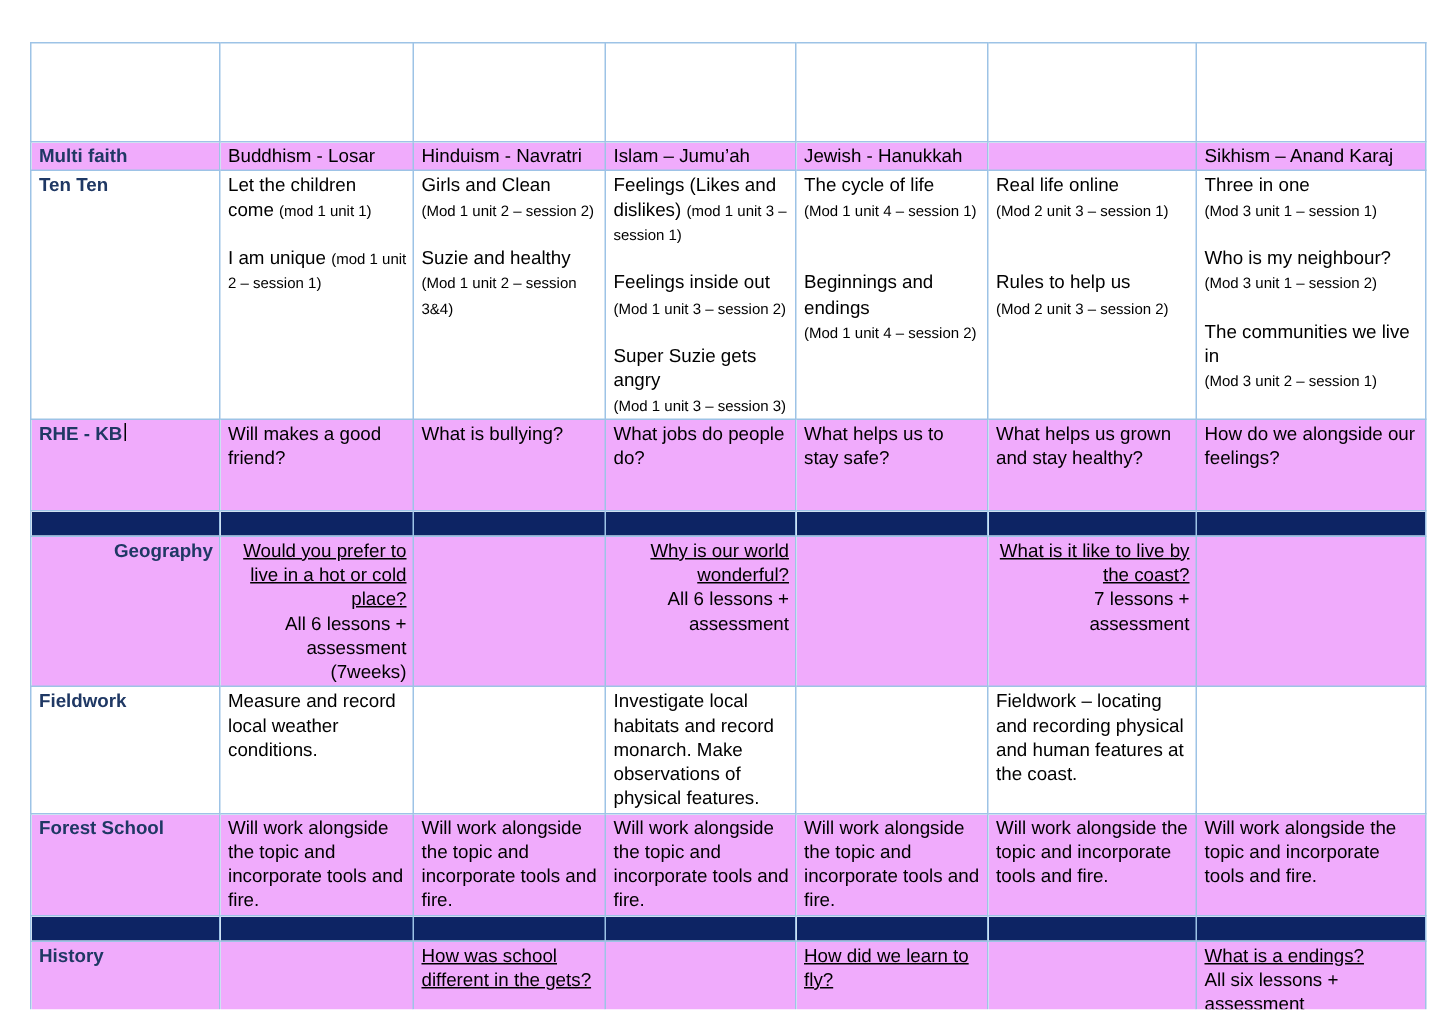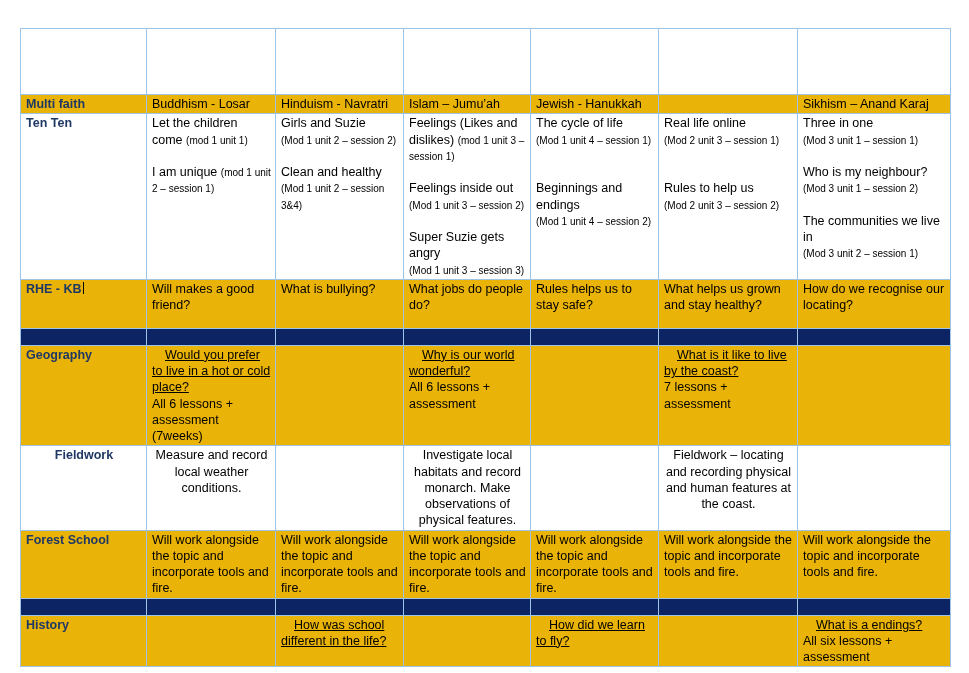--- a/index.html
+++ b/index.html
@@ -13,25 +13,25 @@
     border:1px solid #9dc3e6;
     vertical-align:top;
     padding:1px 4px 1px 5px;
     font-size:12.5px;
     line-height:1.3;
     color:#000000;
     overflow:hidden;
     word-wrap:break-word;
   }
   tr.row-white td { background:#ffffff; }
-  tr.row-light td { background:#eab308; }
+  tr.row-light td { background:#f0abfc; }
   tr.row-navy  td { background:#0d2464; }
   .row-label { font-weight:bold; color:#1f3864; }
   .sm { font-size:10px; }
-  .u  { text-decoration:underline;margin-left:13px; }
+  .u  { text-decoration:underline; }
   .para { margin:0; }
   .caret {
     display:inline-block; width:1px; height:12px;
     background:#000; margin-left:1px; vertical-align:-1px;
   }
 </style>
 </head>
 <body>
 
 <div class="page">
@@ -75,24 +75,24 @@
           </td>
         </tr>
         <tr class="row-white" style="height: 134px;">
           <td><span class="row-label">Ten Ten</span></td>
           <td>
             <div class="para"><span class="">Let the children come </span><span class="sm ">(mod 1 unit 1)</span></div>
             <div class="para">&nbsp;</div>
             <div class="para"><span class="">I am unique </span><span class="sm ">(mod 1 unit 2 – session 1)</span></div>
           </td>
           <td>
-            <div class="para"><span class="">Girls and Suzie</span></div>
+            <div class="para"><span class="">Girls and Clean</span></div>
             <div class="para"><span class="sm ">(Mod 1 unit 2 – session 2)</span></div>
             <div class="para">&nbsp;</div>
-            <div class="para"><span class="">Clean and healthy</span></div>
+            <div class="para"><span class="">Suzie and healthy</span></div>
             <div class="para"><span class="sm ">(Mod 1 unit 2 – session 3&amp;4)</span></div>
           </td>
           <td>
             <div class="para"><span class="">Feelings (Likes and dislikes) </span><span class="sm ">(mod 1 unit 3 – session 1)</span></div>
             <div class="para">&nbsp;</div>
             <div class="para"><span class="">Feelings inside out</span></div>
             <div class="para"><span class="sm ">(Mod 1 unit 3 – session 2)</span></div>
             <div class="para">&nbsp;</div>
             <div class="para"><span class="">Super Suzie gets angry</span></div>
             <div class="para"><span class="sm ">(Mod 1 unit 3 – session 3)</span></div>
@@ -117,69 +117,69 @@
             <div class="para"><span class="">Three in one</span></div>
             <div class="para"><span class="sm ">(Mod 3 unit 1 – session 1)</span></div>
             <div class="para">&nbsp;</div>
             <div class="para"><span class="">Who is my neighbour?</span></div>
             <div class="para"><span class="sm ">(Mod 3 unit 1 – session 2)</span></div>
             <div class="para">&nbsp;</div>
             <div class="para"><span class="">The communities we live in</span></div>
             <div class="para"><span class="sm ">(Mod 3 unit 2 – session 1)</span></div>
           </td>
         </tr>
-        <tr class="row-light" style="height: 49px; margin-top: 15px;">
+        <tr class="row-light" style="height: 61px; margin-top: 15px;">
           <td><span class="row-label">RHE - KB</span><span class="caret"></span></td>
           <td>
             <div class="para"><span class="">Will makes a good friend?</span></div>
           </td>
           <td>
             <div class="para"><span class="">What is bullying?</span></div>
           </td>
           <td>
             <div class="para"><span class="">What jobs do people do?</span></div>
           </td>
           <td>
-            <div class="para"><span class="">Rules helps us to stay safe?</span></div>
+            <div class="para"><span class="">What helps us to stay safe?</span></div>
           </td>
           <td>
             <div class="para"><span class="">What helps us grown and stay healthy?</span></div>
           </td>
           <td>
-            <div class="para"><span class="">How do we recognise our locating?</span></div>
+            <div class="para"><span class="">How do we alongside our feelings?</span></div>
           </td>
         </tr>
         <tr class="row-navy" style="height: 17px;">
           <td></td>
           <td></td>
           <td></td>
           <td></td>
           <td></td>
           <td></td>
           <td></td>
         </tr>
-        <tr class="row-light" style="height: 80px;">
+        <tr class="row-light" style="height: 80px; text-align: right;">
           <td><span class="row-label">Geography</span></td>
           <td>
             <div class="para"><span class="u">Would you prefer to live in a hot or cold place?</span></div>
             <div class="para"><span class="">All 6 lessons + assessment (7weeks)</span></div>
           </td>
           <td></td>
           <td>
             <div class="para"><span class="u">Why is our world wonderful?</span></div>
             <div class="para"><span class="">All 6 lessons + assessment</span></div>
           </td>
           <td></td>
           <td>
             <div class="para"><span class="u">What is it like to live by the coast?</span></div>
             <div class="para"><span class="">7 lessons + assessment</span></div>
           </td>
           <td></td>
         </tr>
-        <tr class="row-white" style="height: 84px; text-align: center;">
+        <tr class="row-white" style="height: 84px;">
           <td><span class="row-label">Fieldwork</span></td>
           <td>
             <div class="para"><span class="">Measure and record local weather conditions.</span></div>
           </td>
           <td></td>
           <td>
             <div class="para"><span class="">Investigate local habitats and record monarch. Make observations of physical features.</span></div>
           </td>
           <td></td>
           <td>
@@ -214,21 +214,21 @@
           <td></td>
           <td></td>
           <td></td>
           <td></td>
           <td></td>
         </tr>
         <tr class="row-light" style="height: 48px;">
           <td><span class="row-label">History</span></td>
           <td></td>
           <td>
-            <div class="para"><span class="u">How was school different in the life?</span></div>
+            <div class="para"><span class="u">How was school different in the gets?</span></div>
           </td>
           <td></td>
           <td>
             <div class="para"><span class="u">How did we learn to fly?</span></div>
           </td>
           <td></td>
           <td>
             <div class="para"><span class="u">What is a endings?</span></div>
             <div class="para"><span class="">All six lessons + assessment</span></div>
           </td>

